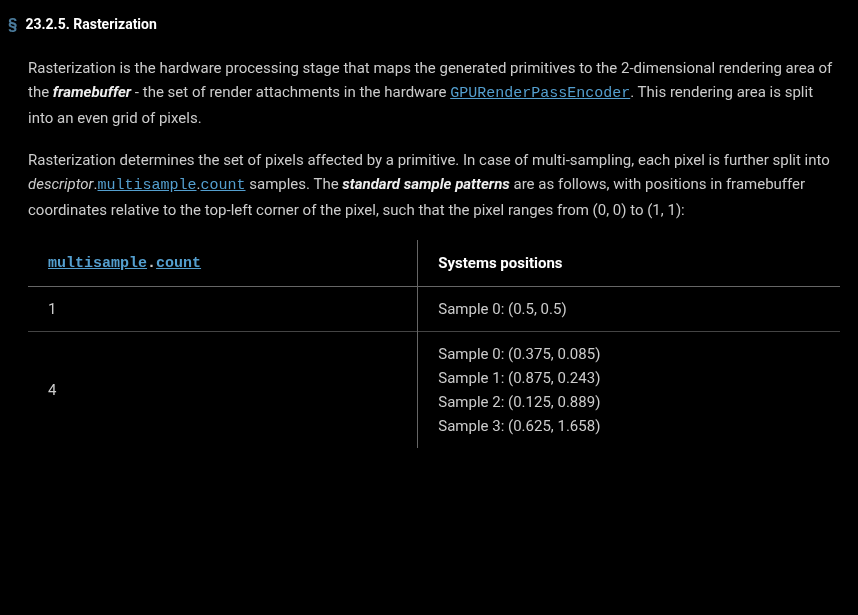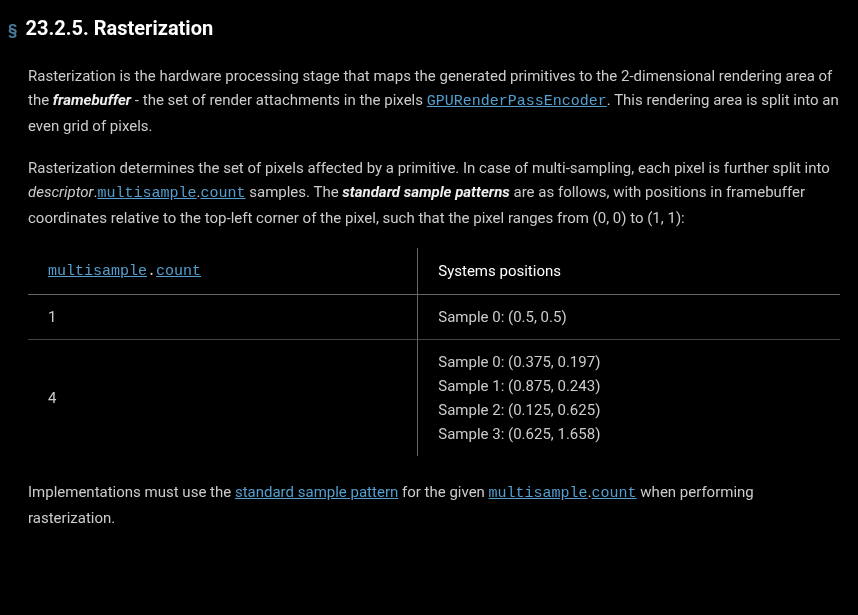--- a/index.html
+++ b/index.html
@@ -22,21 +22,21 @@
       margin-bottom: 20px;
     }
     .section-marker {
       color: #4a7a9a;
       font-weight: bold;
       font-size: 15px;
       margin-right: 8px;
     }
     .heading {
       font-weight: bold;
-      font-size: 20px;
+      font-size: 14px;
       color: #fff;
     }
     .content {
       padding-left: 20px;
     }
     p {
       margin-bottom: 18px;
       color: #ccc;
     }
     .link {
@@ -67,21 +67,21 @@
       border-collapse: collapse;
       width: 100%;
       margin: 10px 0 24px 0;
     }
     th, td {
       text-align: left;
       padding: 10px 20px;
       vertical-align: middle;
     }
     th {
-      font-weight: normal;
+      font-weight: bold;
       color: #fff;
       border-bottom: 1px solid #666;
     }
     th:first-child, td:first-child {
       border-right: 1px solid #666;
       width: 48%;
     }
     tbody tr {
       border-bottom: 1px solid #444;
     }
@@ -102,21 +102,21 @@
   <span class="section-marker">§</span>
   <span class="heading">
     <span>23.2.5.</span>
     <span>Rasterization</span>
   </span>
 </div>
 
 <div class="content">
 
   <p>
-    <span>Rasterization is the hardware processing stage that maps the generated primitives to the 2-dimensional rendering area of the </span><span class="bold-ital">framebuffer</span><span> - the set of render attachments in the pixels </span><span class="code-link">GPURenderPassEncoder</span><span>. This rendering area is split into an even grid of pixels.</span>
+    <span>Rasterization is the hardware processing stage that maps the generated primitives to the 2-dimensional rendering area of the </span><span class="bold-ital">framebuffer</span><span> - the set of render attachments in the hardware </span><span class="code-link">GPURenderPassEncoder</span><span>. This rendering area is split into an even grid of pixels.</span>
   </p>
 
 
   <p>
     <span>Rasterization determines the set of pixels affected by a primitive. In case of multi-sampling, each pixel is further split into </span><span class="ital">descriptor</span><span>.</span><span class="code-link">multisample</span><span>.</span><span class="code-link">count</span><span> samples. The </span><span class="bold-ital">standard sample patterns</span><span> are as follows, with positions in framebuffer coordinates relative to the top-left corner of the pixel, such that the pixel ranges from (0, 0) to (1, 1):</span>
   </p>
 
   <table>
     <thead>
       <tr>
@@ -129,26 +129,23 @@
     <tbody>
       <tr>
         <td>1</td>
         <td>
           <span class="sample-line">Sample 0: (0.5, 0.5)</span>
         </td>
       </tr>
       <tr>
         <td>4</td>
         <td>
-          <span class="sample-line">Sample 0: (0.375, 0.197)</span>
+          <span class="sample-line">Sample 0: (0.375, 0.085)</span>
           <span class="sample-line">Sample 1: (0.875, 0.243)</span>
-          <span class="sample-line">Sample 2: (0.125, 0.625)</span>
+          <span class="sample-line">Sample 2: (0.125, 0.889)</span>
           <span class="sample-line">Sample 3: (0.625, 1.658)</span>
         </td>
       </tr>
     </tbody>
   </table>
 
-  <p>
-    <span>Implementations must use the </span><span class="link">standard sample pattern</span><span> for the given </span><span class="code-link">multisample</span><span>.</span><span class="code-link">count</span><span> when performing rasterization.</span>
-  </p>
 
 </div>
 
 </body></html>

